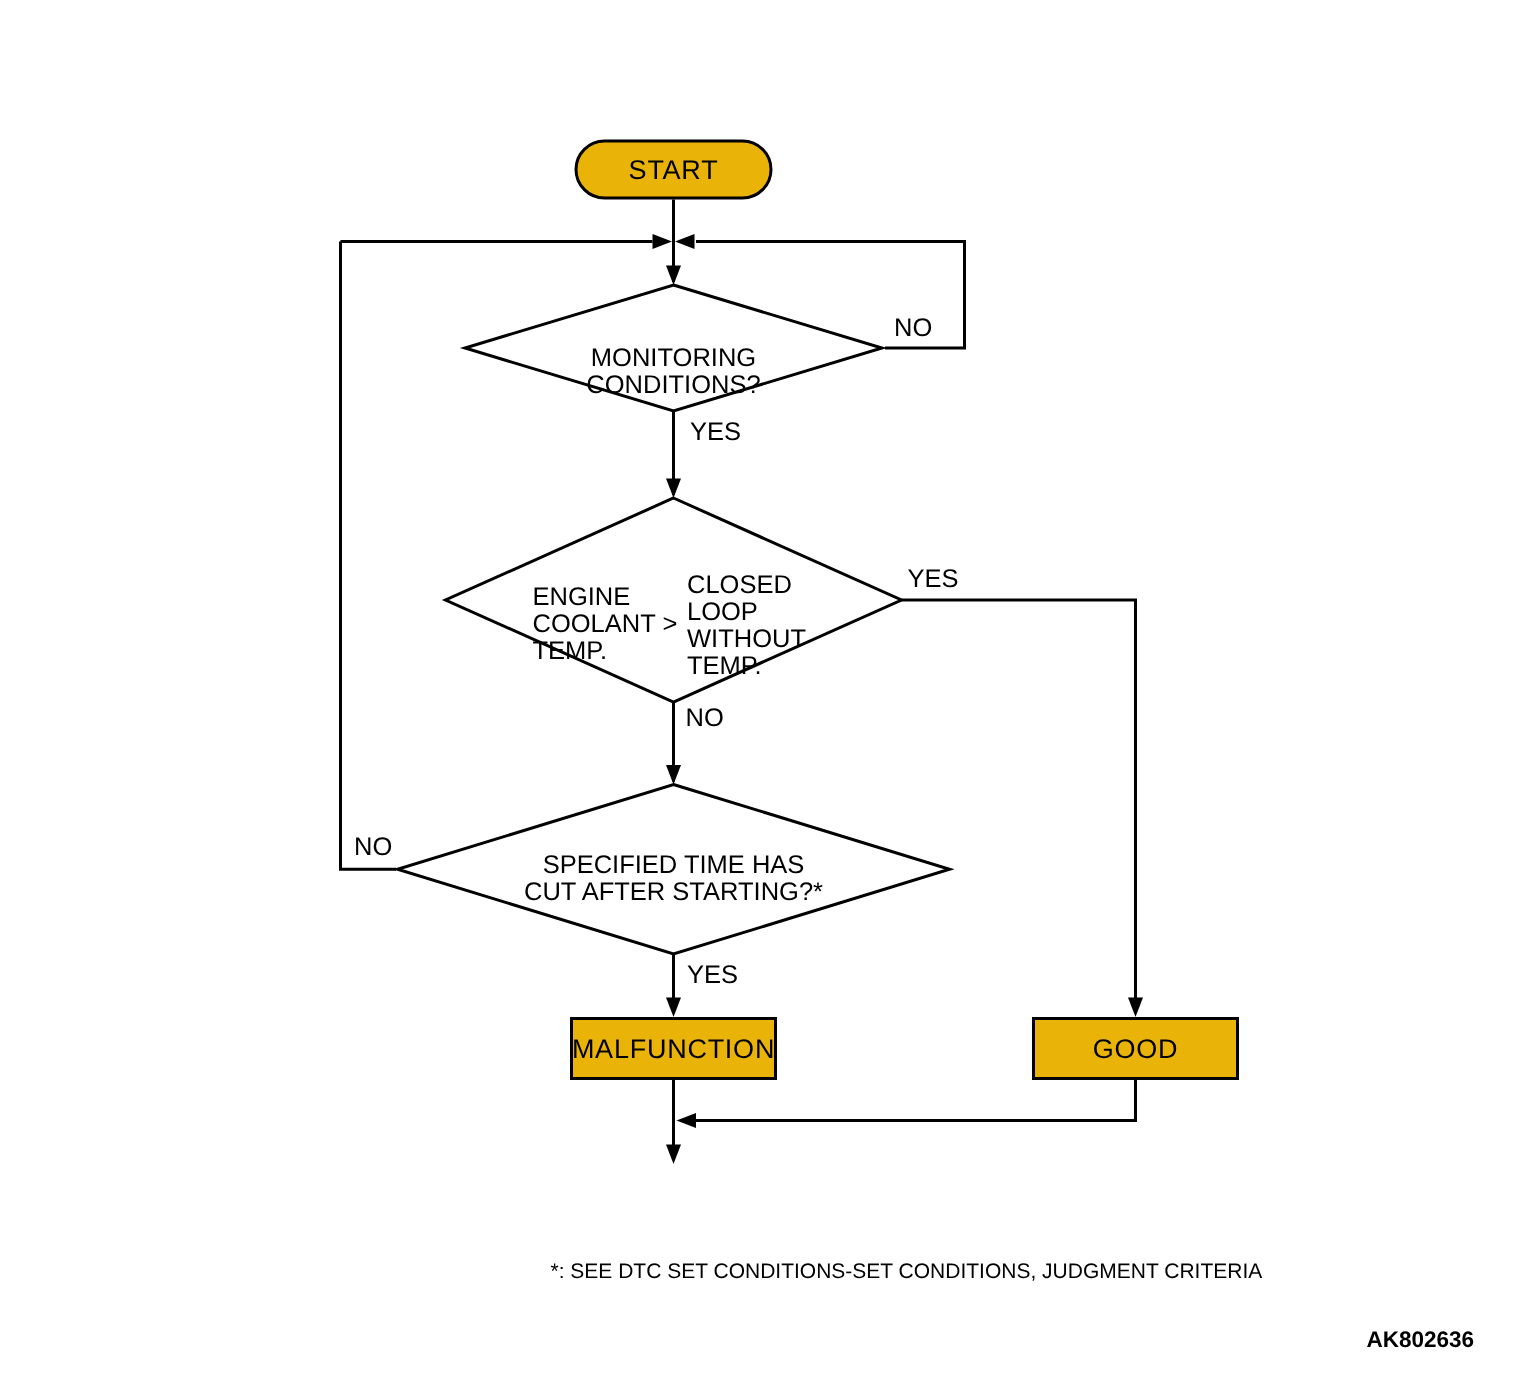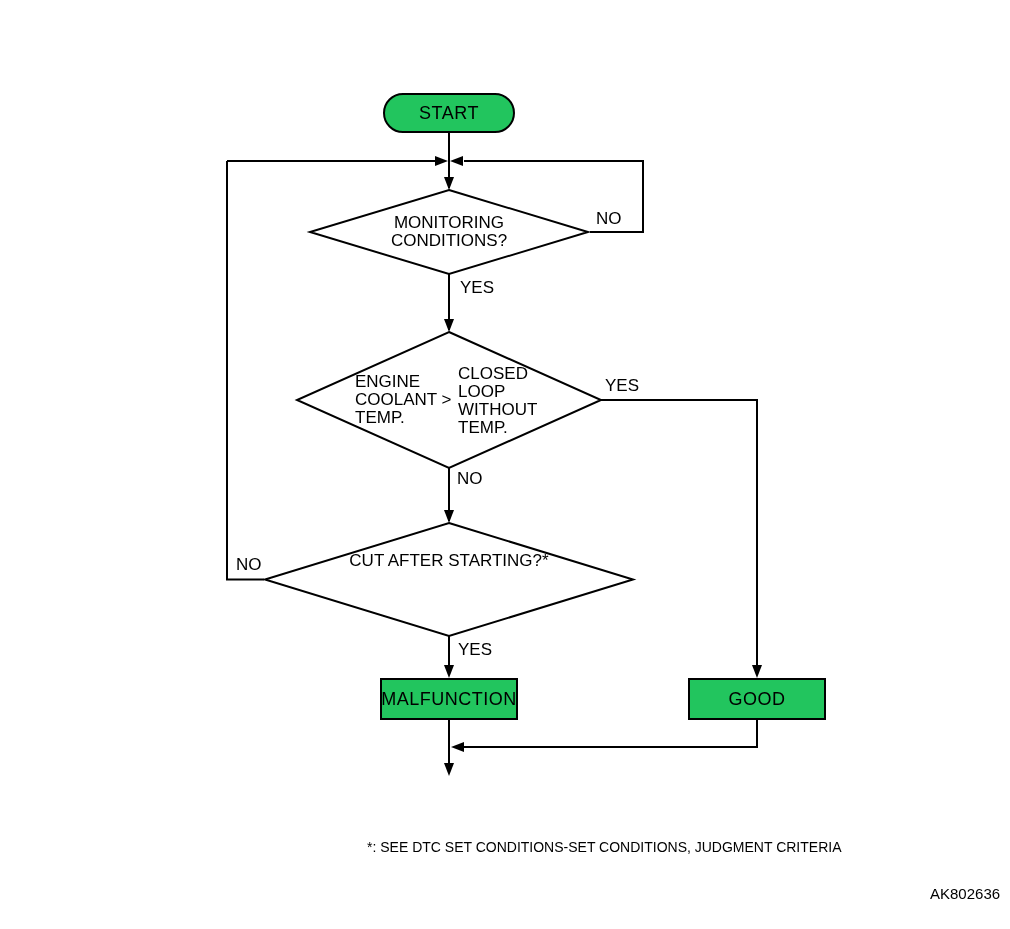--- a/index.html
+++ b/index.html
@@ -20,36 +20,37 @@
     position: absolute;
     left: 0;
     top: 0;
     width: 1010px;
     height: 929px;
   }
   .node-box {
     position: absolute;
     box-sizing: border-box;
     border: 2px solid #000000;
-    background: #22c55e;
+    background: #eab308;
     display: flex;
     align-items: center;
     justify-content: center;
     font-size: 18px;
     letter-spacing: 0.5px;
     white-space: nowrap;
   }
   .stadium {
     border-radius: 20px;
   }
   .dtext {
     position: absolute;
     font-size: 17px;
     line-height: 18px;
     white-space: nowrap;
+    margin-top: 16px;
   }
   .dtext.center {
     text-align: center;
   }
   .edge-label {
     position: absolute;
     font-size: 17px;
     line-height: 17px;
     white-space: nowrap;
   }
@@ -59,23 +60,22 @@
     top: 839px;
     font-size: 14px;
     white-space: nowrap;
     text-align: right;
   }
   .figure-code {
     position: absolute;
     left: 911px;
     top: 885px;
     font-size: 15px;
-    font-weight: normal;
+    font-weight: bold;
     white-space: nowrap;
-    margin-left: 19px;
   }
 </style>
 </head>
 <body>
 
 <div id="canvas">
 
   <svg id="flow-svg" viewBox="0 0 1010 929" xmlns="http://www.w3.org/2000/svg">
     <g stroke="#000000" stroke-width="2" fill="none" stroke-linejoin="miter">
 
@@ -143,20 +143,21 @@
     <div>TEMP.</div>
   </div>
   <div class="dtext" style="left:458px; top:365px;">
     <div>CLOSED</div>
     <div>LOOP</div>
     <div>WITHOUT</div>
     <div>TEMP.</div>
   </div>
 
   <div class="dtext center" style="left:319px; top:552px; width:260px;">
+    <div>SPECIFIED TIME HAS</div>
     <div>CUT AFTER STARTING?*</div>
   </div>
 
   <div class="edge-label" style="left:596px; top:210px;">NO</div>
   <div class="edge-label" style="left:460px; top:279px;">YES</div>
   <div class="edge-label" style="left:605px; top:377px;">YES</div>
   <div class="edge-label" style="left:457px; top:470px;">NO</div>
   <div class="edge-label" style="left:236px; top:556px;">NO</div>
   <div class="edge-label" style="left:458px; top:641px;">YES</div>
 

